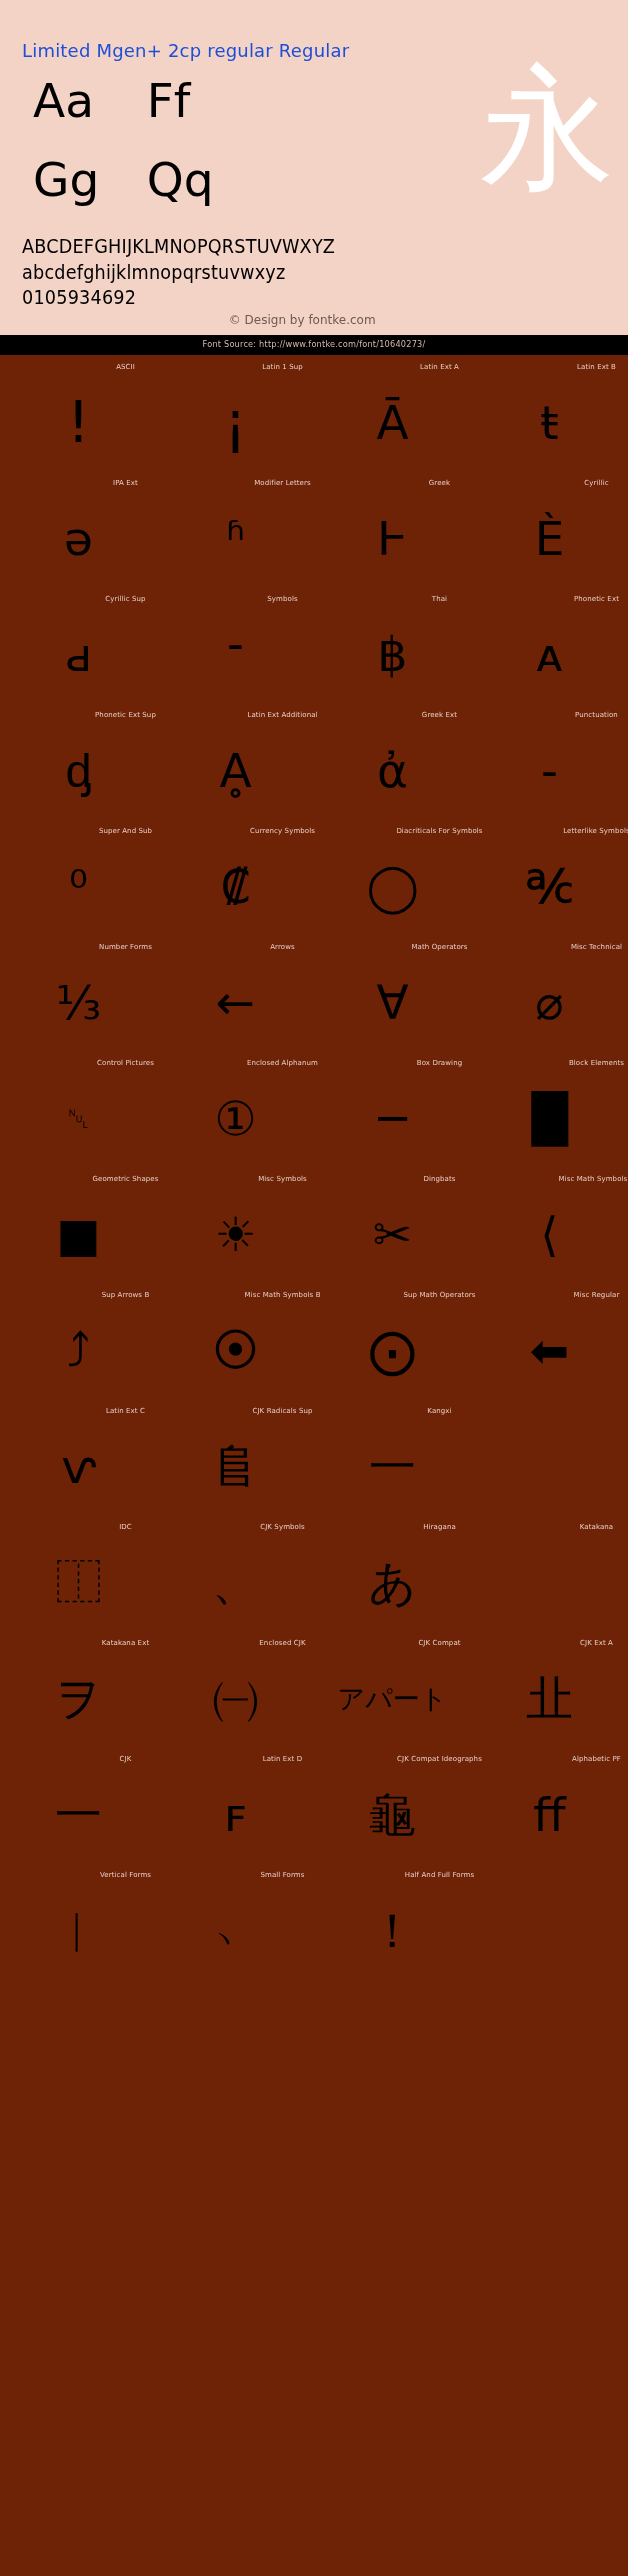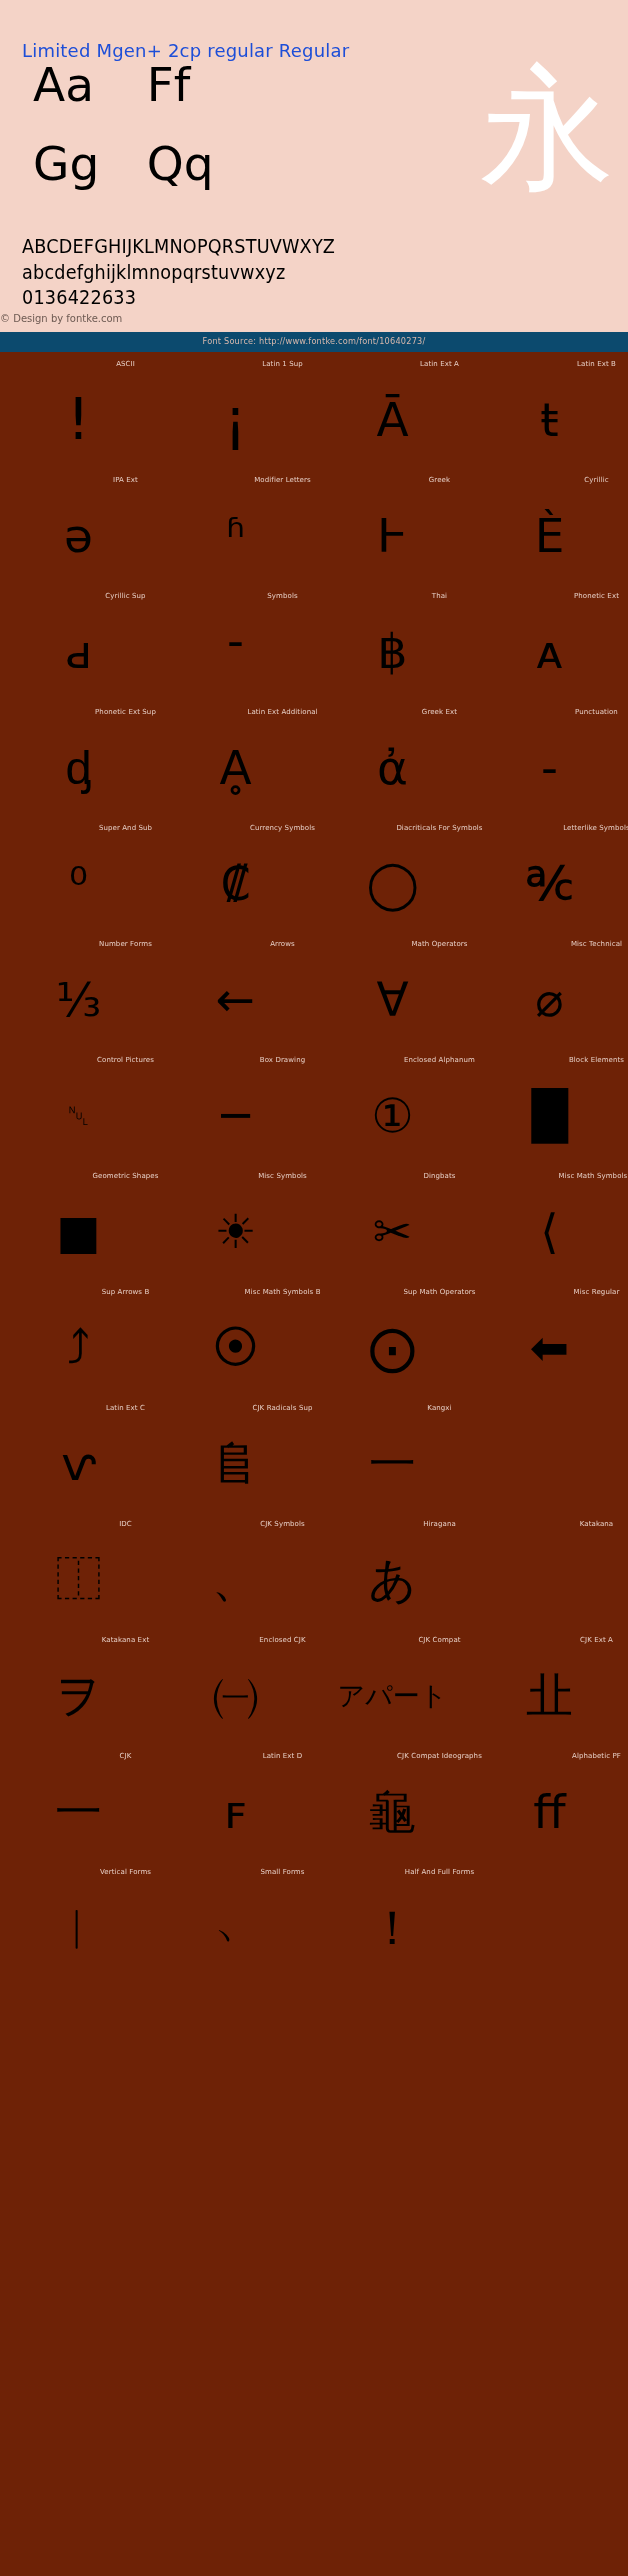--- a/index.html
+++ b/index.html
@@ -36,20 +36,21 @@
     font-weight:300;
   }
   .biggrid{
     position:relative;
     height:169px;
     padding-left:17.3px;
   }
   .bg-r{
     display:flex;
     height:79px;
+    align-items:center;
   }
   .bg-c{
     width:98px;
     font-size:47px;
     color:#000;
     line-height:1;
     text-align:left;
     padding-left:15.7px;
   }
   .alpha{
@@ -57,27 +58,27 @@
     color:#000;
   }
   .alpha div{
     font-size:19.6px;
     line-height:1.28;
     font-stretch:condensed;
     letter-spacing:0.2px;
     white-space:nowrap;
   }
   .credit{
-    text-align:left;
+    text-align:center;
     padding:3.1px 23.6px 3.1px 0;
     color:#6d5a52;
-    font-size:10px;
+    font-size:12px;
   }
   .srcbar{
-    background:#0c4a6e;
+    background:#000000;
     text-align:center;
     color:#d8b9ad;
     font-size:8.2px;
     padding:4.7px 0 5.5px 0;
     letter-spacing:0.2px;
   }
 
   
   .blocks{
     background:#6e2206;
@@ -139,21 +140,21 @@
       </div>
       <div class="bg-r">
         <div class="bg-c">Gg</div>
         <div class="bg-c">Qq</div>
       </div>
     </div>
 
     <div class="alpha">
       <div>ABCDEFGHIJKLMNOPQRSTUVWXYZ</div>
       <div>abcdefghijklmnopqrstuvwxyz</div>
-      <div>0136422633</div>
+      <div>0105934692</div>
     </div>
 
     <div class="credit">© Design by fontke.com</div>
   </div>
 
   <div class="srcbar">Font Source: http://www.fontke.com/font/10640273/</div>
 
   <div class="blocks" id="blocks">
       <div class="brow">
         <div class="bcell">
@@ -262,28 +263,28 @@
           <div class="blabel">Misc Technical</div>
           <div class="bglyph">⌀</div>
         </div>
       </div>
       <div class="brow">
         <div class="bcell">
           <div class="blabel">Control Pictures</div>
           <div class="bglyph xs">␀</div>
         </div>
         <div class="bcell">
+          <div class="blabel">Enclosed Alphanum</div>
+          <div class="bglyph">①</div>
+        </div>
+        <div class="bcell">
           <div class="blabel">Box Drawing</div>
           <div class="bglyph">─</div>
         </div>
         <div class="bcell">
-          <div class="blabel">Enclosed Alphanum</div>
-          <div class="bglyph">①</div>
-        </div>
-        <div class="bcell">
           <div class="blabel">Block Elements</div>
           <div class="bglyph">█</div>
         </div>
       </div>
       <div class="brow">
         <div class="bcell">
           <div class="blabel">Geometric Shapes</div>
           <div class="bglyph">■</div>
         </div>
         <div class="bcell">

